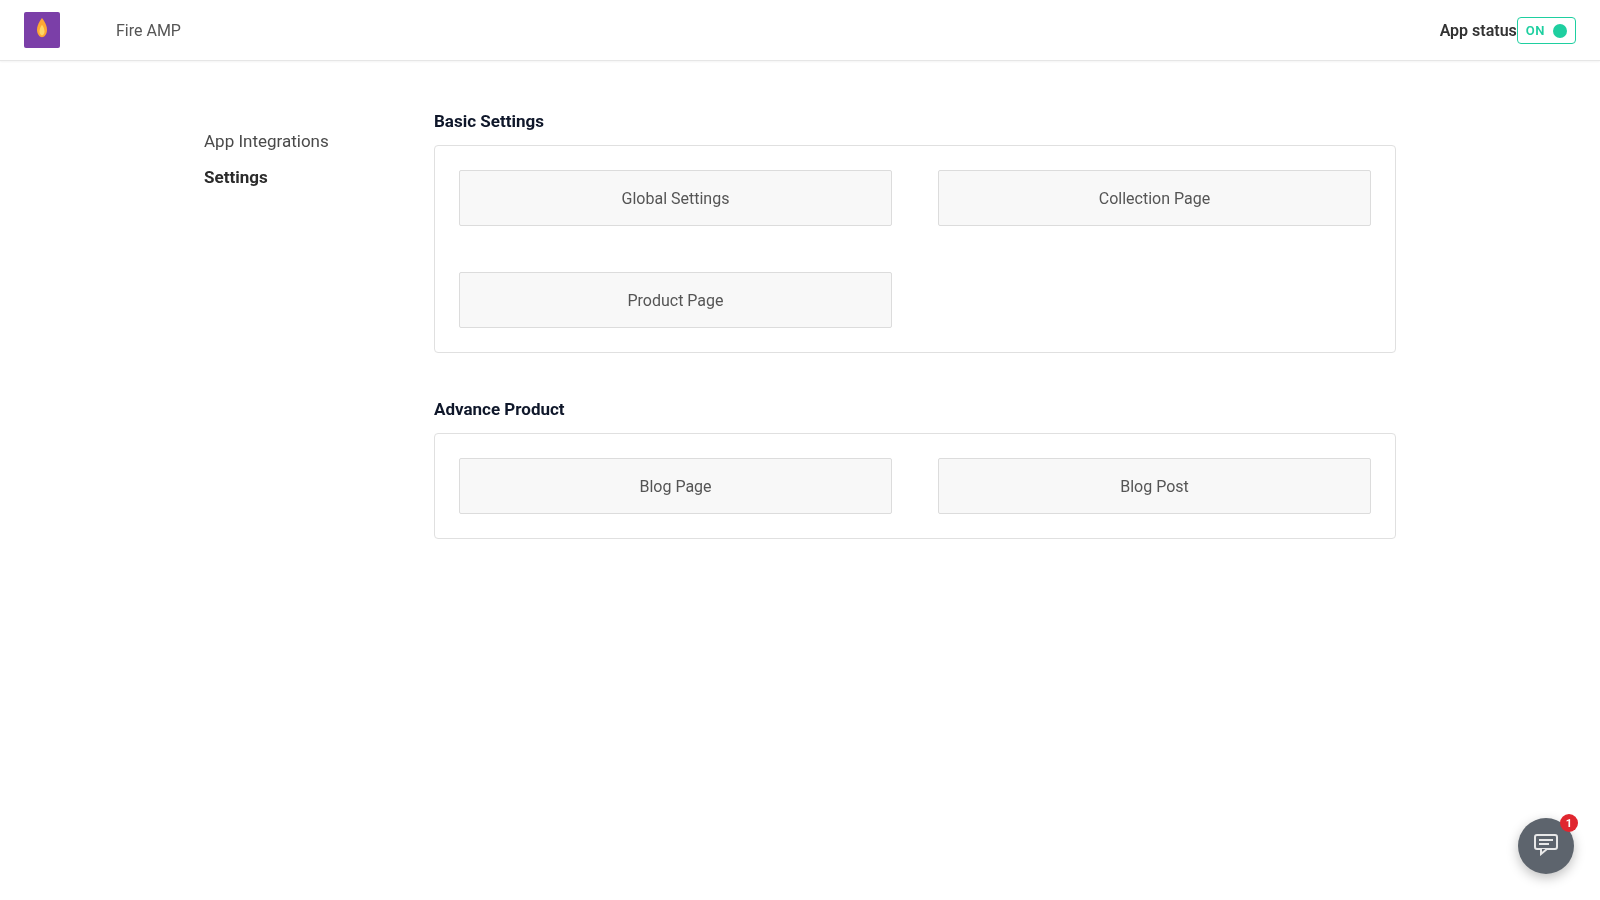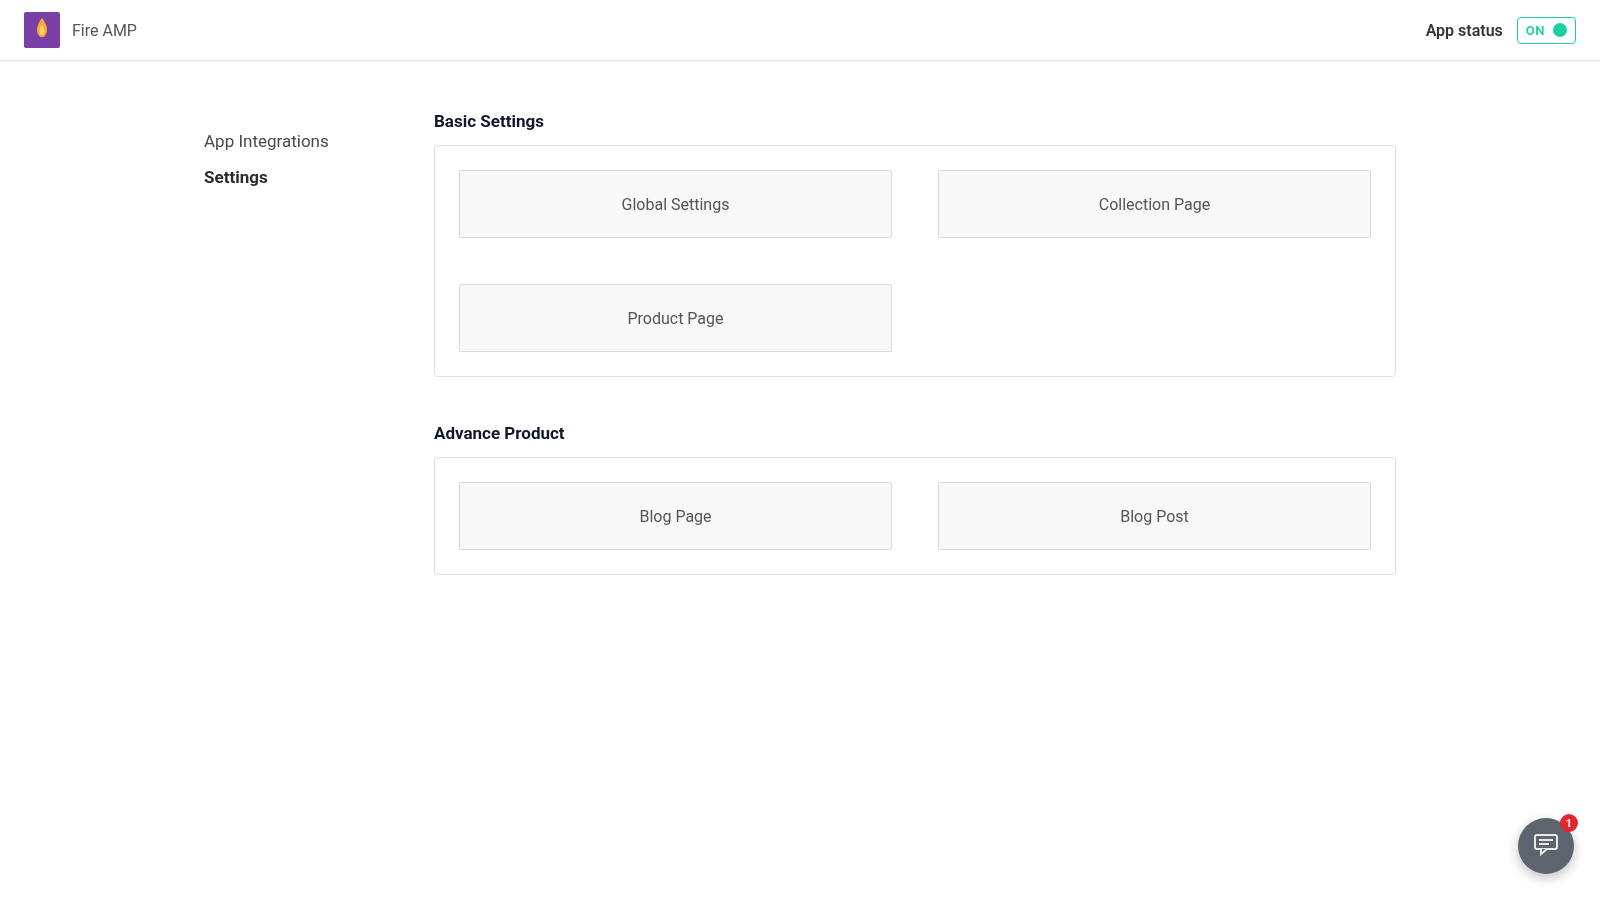--- a/index.html
+++ b/index.html
@@ -41,37 +41,37 @@
 
     .logo svg {
       width: 20px;
       height: 24px;
     }
 
     .app-name {
       font-size: 16px;
       color: #555;
       font-weight: 400;
+      margin-left: 44px;
     }
 
     .header-right {
       display: flex;
       align-items: center;
-      gap: 14px;
     }
 
     .app-status-label {
       font-size: 16px;
       color: #333;
       font-weight: 600;
     }
 
     .status-toggle {
       display: flex;
-      align-items: center;
+      align-items: flex-end;
       gap: 8px;
       border: 1.5px solid #1ecfa0;
       border-radius: 4px;
       padding: 5px 8px;
       cursor: pointer;
     }
 
     .status-toggle-text {
       color: #1ecfa0;
       font-size: 13px;
@@ -132,21 +132,21 @@
       display: grid;
       grid-template-columns: 1fr 1fr;
       gap: 46px;
       row-gap: 46px;
       margin-bottom: 46px;
     }
 
     .tile {
       background: #f8f8f8;
       border: 1px solid #dcdcdc;
-      height: 68px;
+      height: 56px;
       display: flex;
       align-items: center;
       justify-content: center;
       font-size: 16px;
       color: #555;
       cursor: pointer;
       border-radius: 2px;
     }
 
     .chat-widget {

